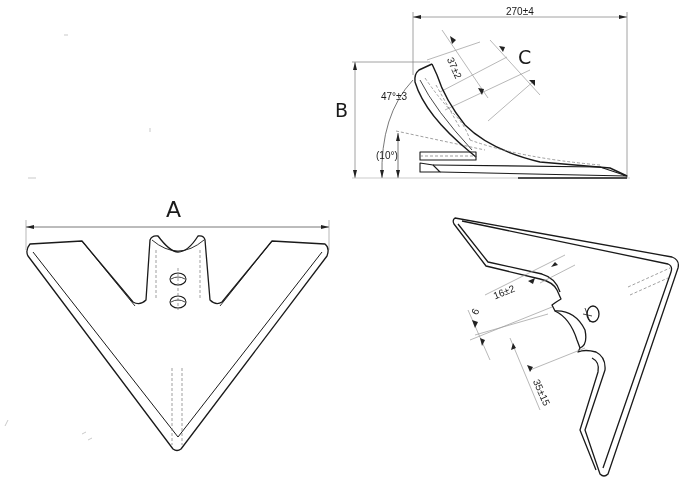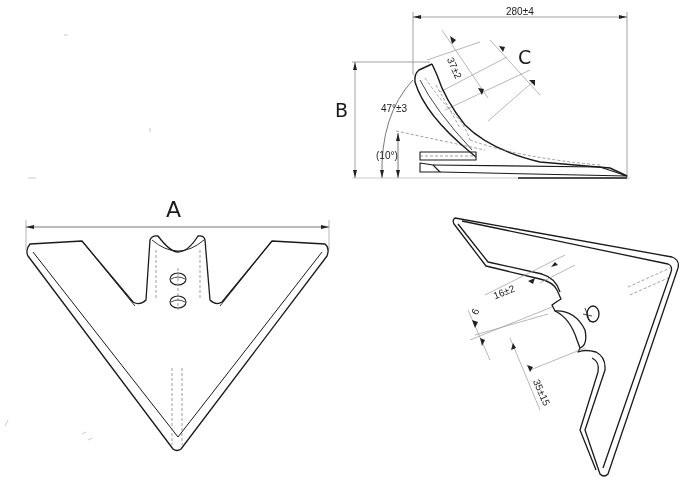--- a/index.html
+++ b/index.html
@@ -138,19 +138,19 @@
   <polygon points="475,328 472,320 478,322" fill="#222"></polygon>
   <polygon points="482,346 480,338 485,340" fill="#222"></polygon>
   <polygon points="513,343 511,350 516,348" fill="#222"></polygon>
   <polygon points="530,372 527,365 533,367" fill="#222"></polygon>
 </svg>
 
 <span class="lbl big" style="left:166px; top:199px;">A</span>
 <span class="lbl big" style="left:335px; top:101px; font-size:19px;">B</span>
 <span class="lbl big" style="left:518px; top:48px; font-size:19px;">C</span>
 
-<span class="lbl dim" style="left:506px; top:7px;">280±4</span>
+<span class="lbl dim" style="left:506px; top:7px;">270±4</span>
 <span class="lbl dim" style="left:454px; top:56px; transform:rotate(66deg); transform-origin:left top;">37±2</span>
-<span class="lbl dim" style="left:381px; top:104px;">47°±3</span>
+<span class="lbl dim" style="left:381px; top:92px;">47°±3</span>
 <span class="lbl dim" style="left:376px; top:151px;">(10°)</span>
 <span class="lbl dim" style="left:492px; top:292px; transform:rotate(-22deg); transform-origin:left top;">16±2</span>
 <span class="lbl dim" style="left:470px; top:312px; transform:rotate(-65deg); transform-origin:left top;">6</span>
 <span class="lbl dim" style="left:540px; top:378px; transform:rotate(66deg); transform-origin:left top;">35±15</span>
 
 </body></html>

